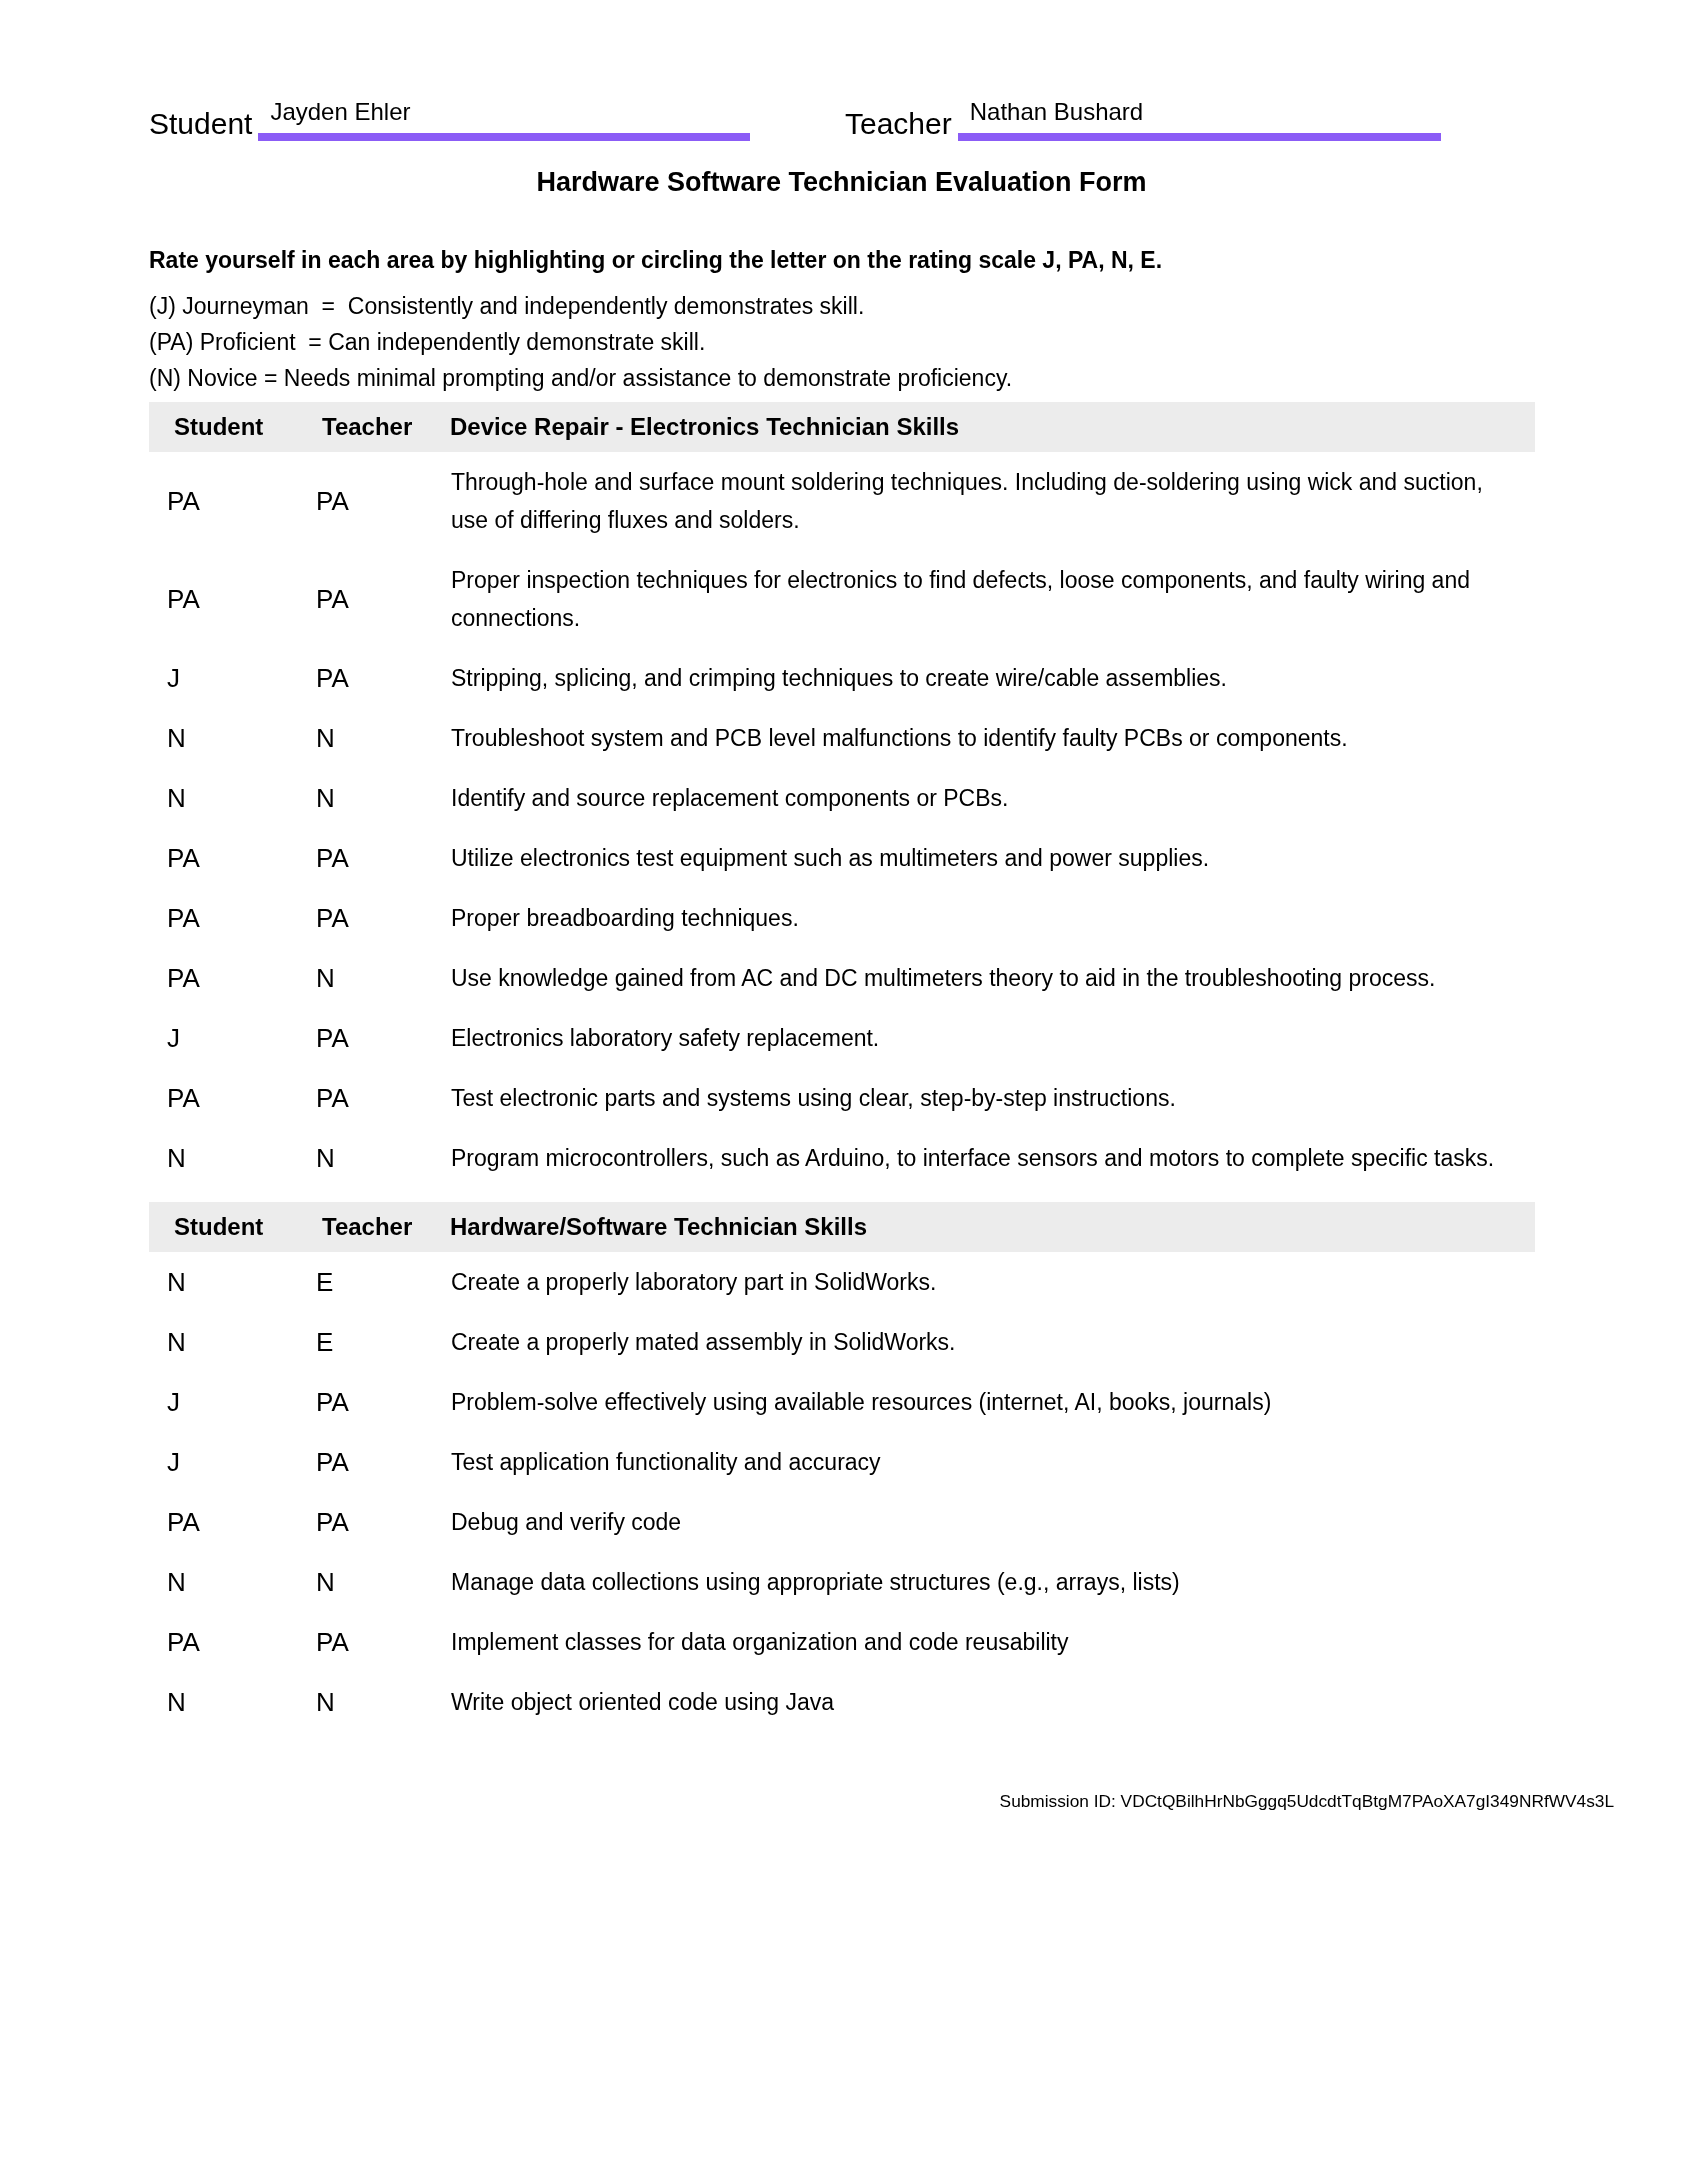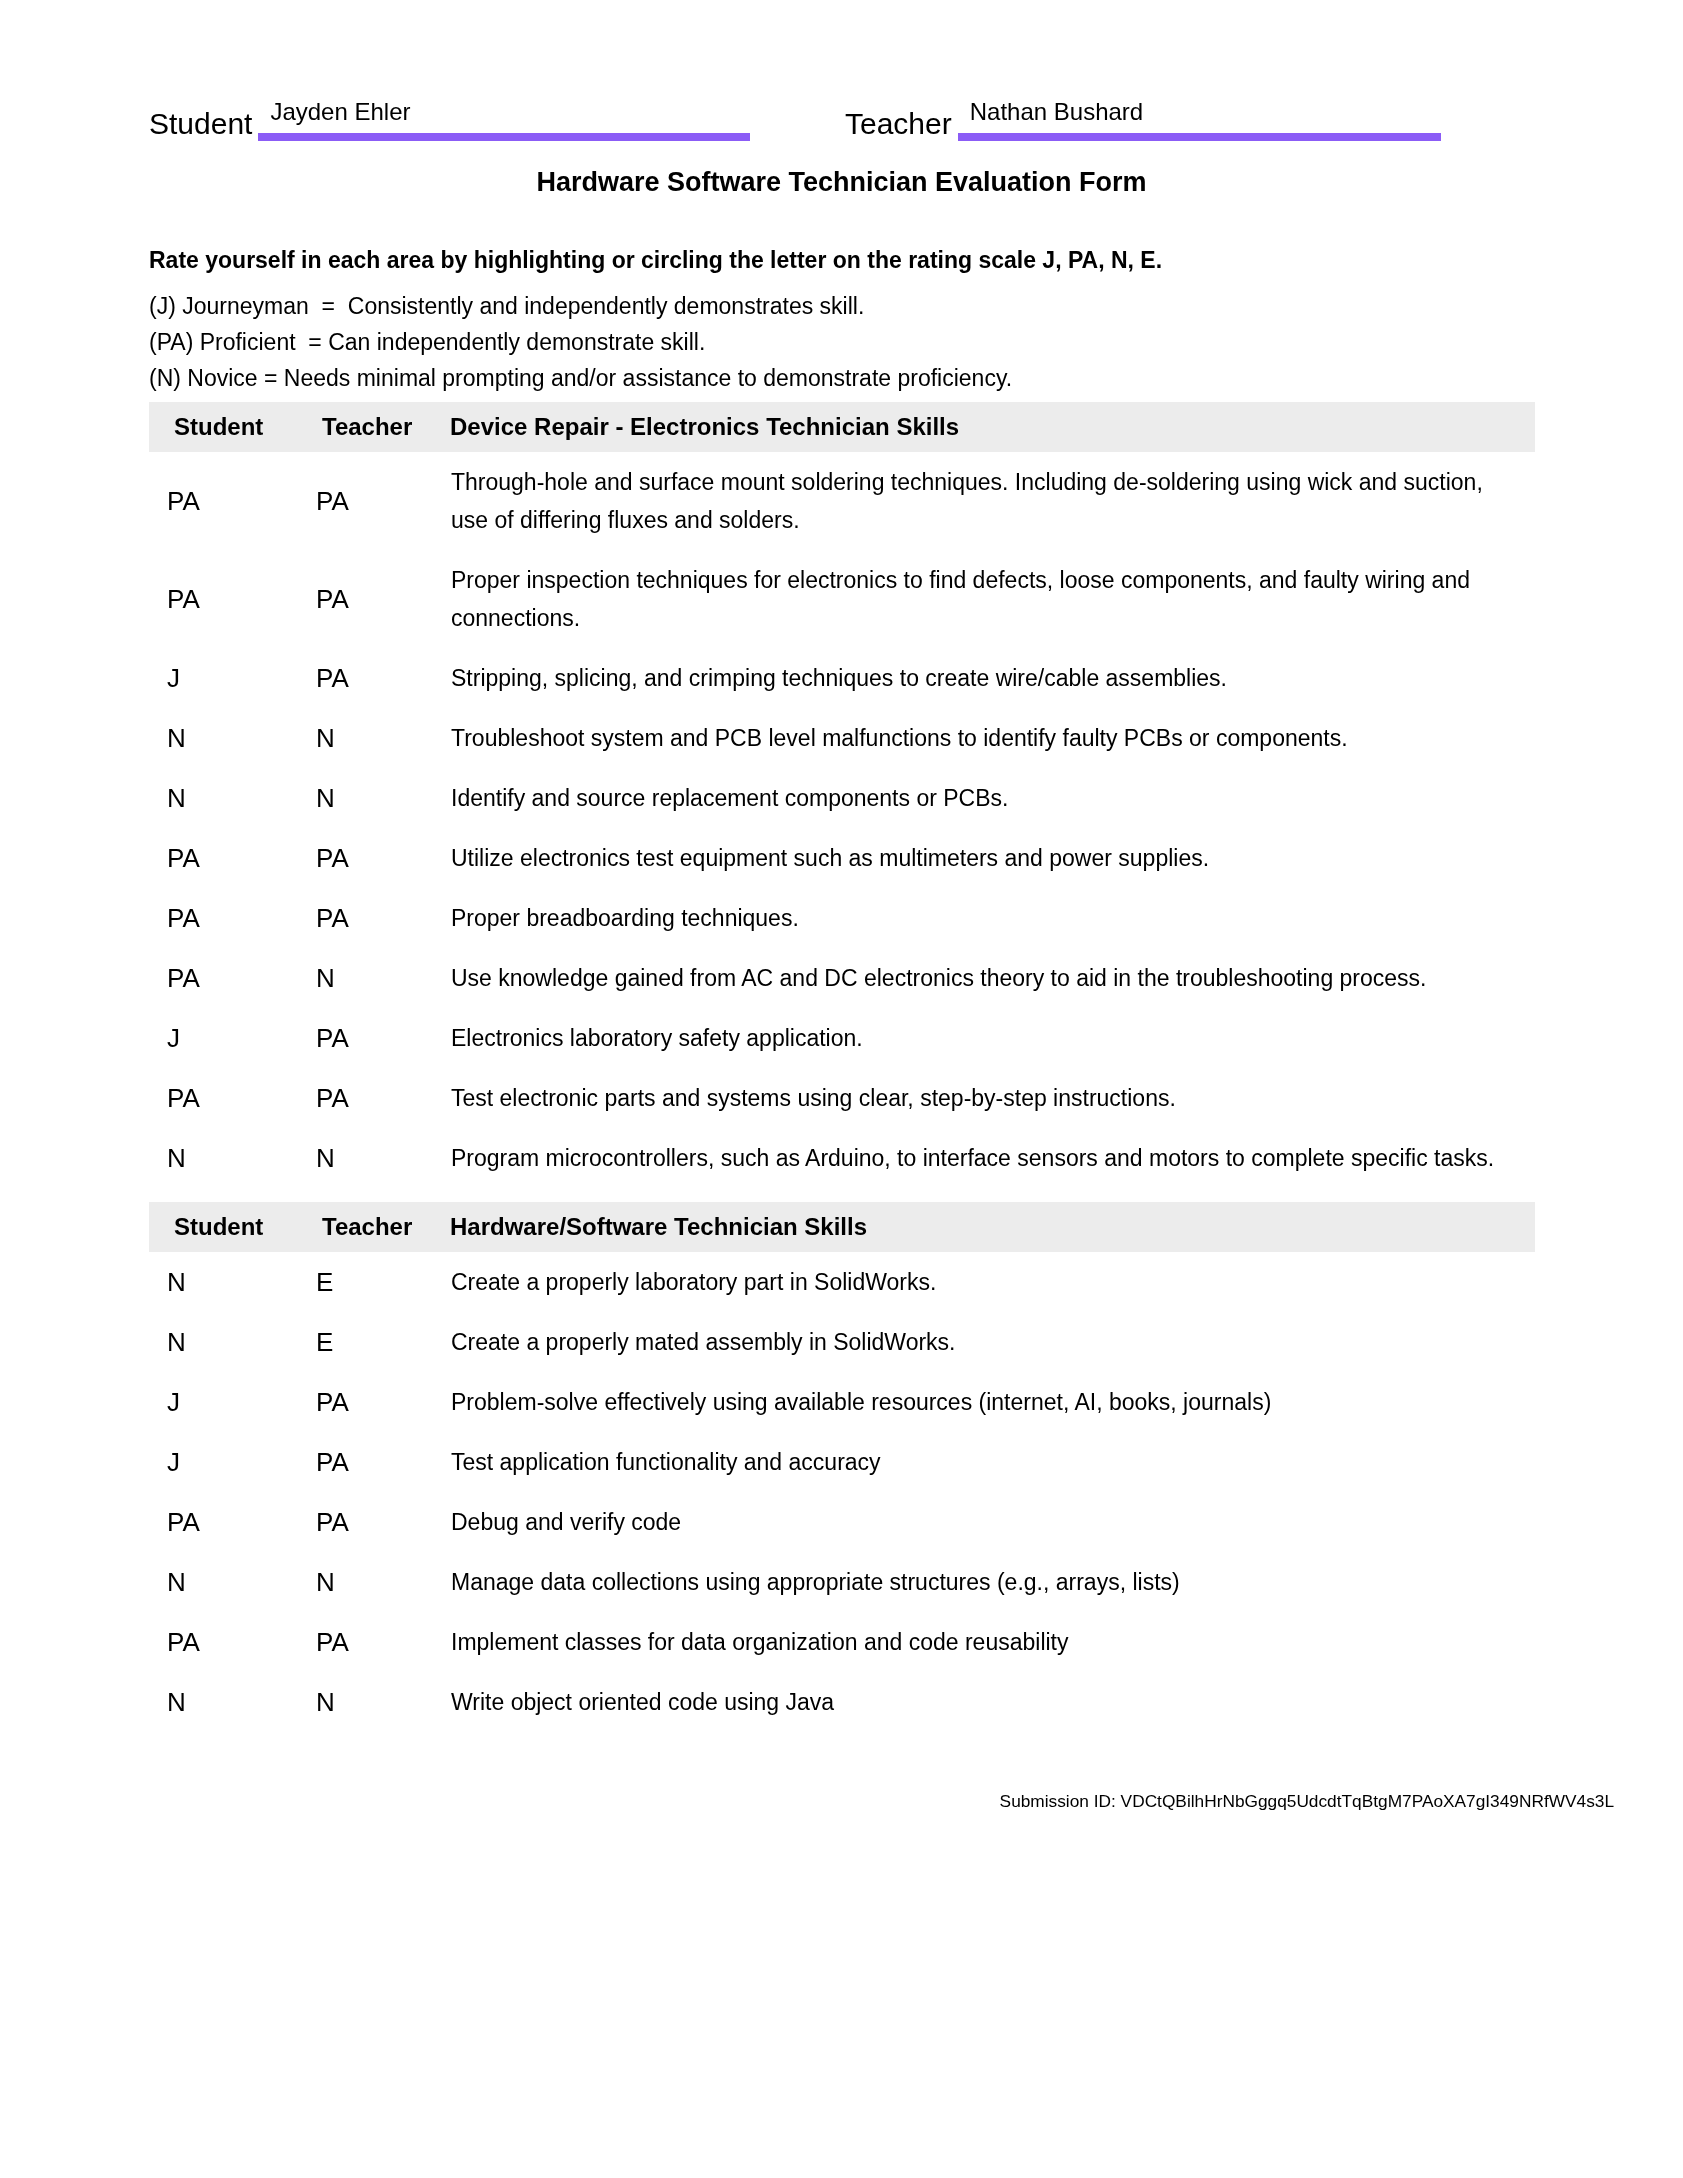--- a/index.html
+++ b/index.html
@@ -107,26 +107,26 @@
       <div class="skill">Utilize electronics test equipment such as multimeters and power supplies.</div>
     </div>
     <div class="trow">
       <div class="rcell">PA</div>
       <div class="rcell">PA</div>
       <div class="skill">Proper breadboarding techniques.</div>
     </div>
     <div class="trow">
       <div class="rcell">PA</div>
       <div class="rcell">N</div>
-      <div class="skill">Use knowledge gained from AC and DC electronics theory to aid in the troubleshooting process.</div>
+      <div class="skill">Use knowledge gained from AC and DC multimeters theory to aid in the troubleshooting process.</div>
     </div>
     <div class="trow">
       <div class="rcell">J</div>
       <div class="rcell">PA</div>
-      <div class="skill">Electronics laboratory safety application.</div>
+      <div class="skill">Electronics laboratory safety replacement.</div>
     </div>
     <div class="trow">
       <div class="rcell">PA</div>
       <div class="rcell">PA</div>
       <div class="skill">Test electronic parts and systems using clear, step-by-step instructions.</div>
     </div>
     <div class="trow">
       <div class="rcell">N</div>
       <div class="rcell">N</div>
       <div class="skill">Program microcontrollers, such as Arduino, to interface sensors and motors to complete specific tasks.</div>

